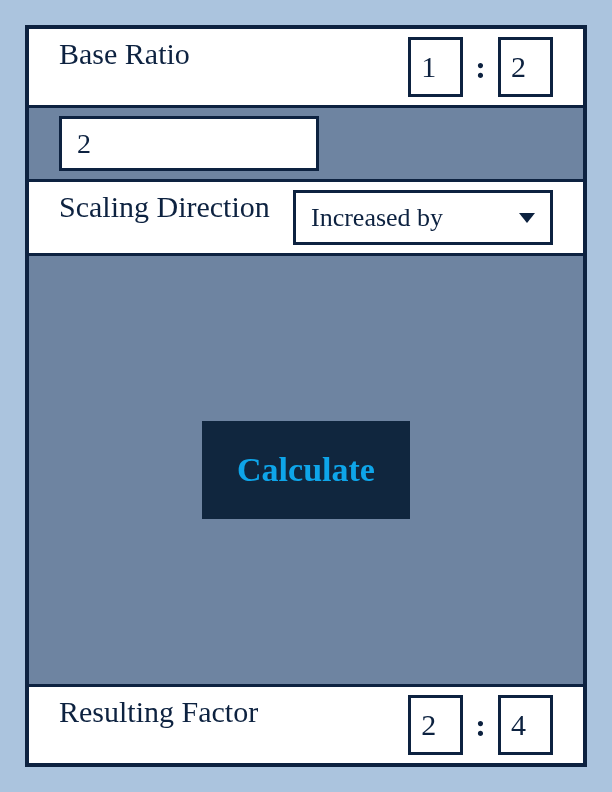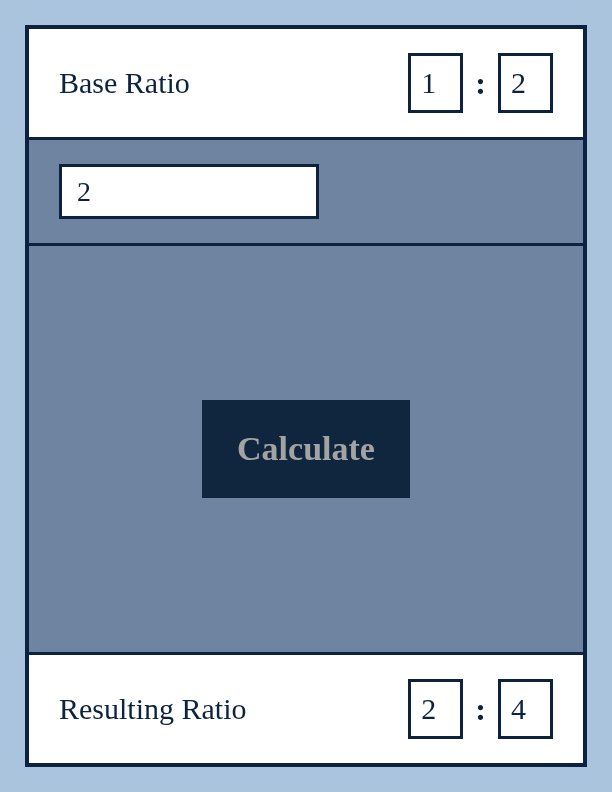--- a/index.html
+++ b/index.html
@@ -17,22 +17,22 @@
     .panel {
       width: 100%;
       height: 100%;
       border: 4px solid #0d2240;
       background: #fff;
       display: flex;
       flex-direction: column;
     }
     .row {
       display: flex;
-      align-items: center;
-      padding: 24px 30px;
+      align-items: flex-start;
+      padding: 8px 30px;
       border-bottom: 3px solid #0d2240;
     }
     .row:last-child {
       border-bottom: none;
     }
     .row-white {
       background: #fff;
       color: #0d2240;
     }
     .row-blue {
@@ -108,21 +108,21 @@
     .row-calculate {
       background: #6e84a1;
       flex: 1;
       display: flex;
       align-items: center;
       justify-content: center;
       border-bottom: 3px solid #0d2240;
     }
     .calc-button {
       background: #10263e;
-      color: #a3a3a3;
+      color: #0ea5e9;
       font-size: 34px;
       font-weight: bold;
       font-family: Georgia, serif;
       border: none;
       padding: 30px 35px;
       cursor: pointer;
     }
   </style>
 </head>
 <body>
@@ -135,27 +135,34 @@
       <input class="input-small" type="text" value="1" style="">
       <span class="colon">:</span>
       <input class="input-small" type="text" value="2" style="">
     </div>
   </div>
 
   <div class="row row-blue">
     <input class="input-wide" type="text" value="2" style="">
   </div>
 
+  <div class="row row-white">
+    <div class="label">Scaling Direction</div>
+    <div class="select-wrap">
+      <div class="select-box">Increased by</div>
+      <div class="select-arrow"></div>
+    </div>
+  </div>
 
   <div class="row-calculate">
     <button class="calc-button">Calculate</button>
   </div>
 
   <div class="row row-white">
-    <div class="label">Resulting Ratio</div>
+    <div class="label">Resulting Factor</div>
     <div class="ratio-group">
       <input class="input-small" type="text" value="2" style="">
       <span class="colon">:</span>
       <input class="input-small" type="text" value="4" style="">
     </div>
   </div>
 
 </div>
 
 </body></html>

